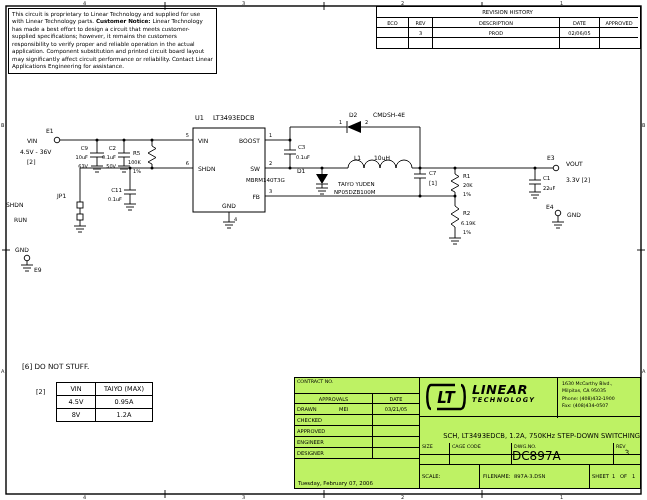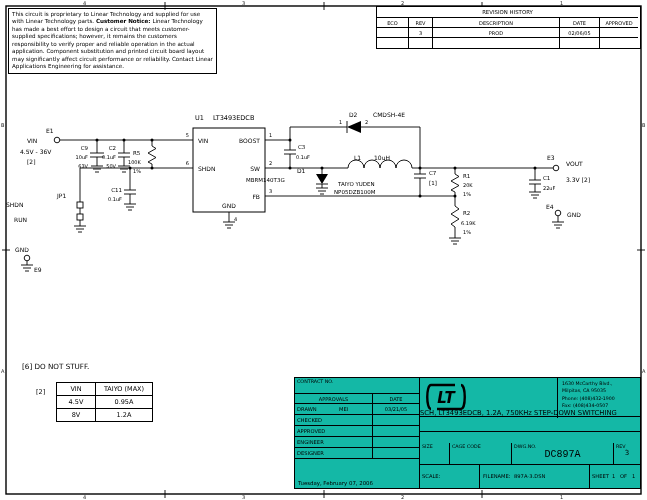--- a/index.html
+++ b/index.html
@@ -28,33 +28,33 @@
 
   .note-h{position:absolute;left:8px;top:346px;font-size:7.2px;}
   .note-1{position:absolute;left:22px;top:362px;font-size:7.2px;}
 
   .specref{position:absolute;left:36px;top:388px;font-size:6.5px;}
   .spectable{position:absolute;left:56px;top:382px;border-collapse:collapse;font-size:6.5px;}
   .spectable td{border:1px solid #000;text-align:center;height:12px;padding:0 2px;}
   .spectable td.c1{width:34px;} .spectable td.c2{width:52px;}
 
   .tb{position:absolute;left:294px;top:377px;width:347px;height:112px;border:1px solid #000;
-      box-sizing:border-box;background:#14b8a6;}
+      box-sizing:border-box;background:#bef264;}
   .tb .cell{position:absolute;border-right:1px solid #000;border-bottom:1px solid #000;
             box-sizing:border-box;font-size:5px;}
   .tb .lbl{position:absolute;left:2px;top:1px;font-size:4.8px;}
   .tb .ctr{display:flex;align-items:center;justify-content:center;}
   .tb .nb{border-bottom:none;} .tb .nrr{border-right:none;}
   .co-name1{font-size:13px;font-weight:bold;font-style:italic;letter-spacing:.5px;line-height:14px;}
   .co-name2{font-size:6.5px;font-weight:bold;font-style:italic;letter-spacing:1.4px;line-height:7px;}
   .addr{position:absolute;left:137px;top:0;height:100%;border-left:1px solid #000;
         padding:2px 0 0 4px;font-size:4.7px;line-height:1.55;width:78px;}
-  .ttl{position:absolute;left:125px;top:28px;width:220px;height:26px;border-bottom:1px solid #000;
-       text-align:left;font-size:6.8px;line-height:1.4;padding-top:3px;box-sizing:border-box;}
-  .dwgval{text-align:center;font-size:10px;margin-top:6px;font-family:Liberation Mono, monospace;}
+  .ttl{position:absolute;left:125px;top:51px;width:220px;height:26px;border-bottom:1px solid #000;
+       text-align:right;font-size:6.8px;line-height:1.4;padding-top:3px;box-sizing:border-box;}
+  .dwgval{text-align:left;font-size:12px;margin-top:6px;}
   .revval{text-align:center;font-size:7px;margin-top:6px;}
   .rowtxt{font-size:5.2px;line-height:11px;}
   .footer-date{position:absolute;left:3px;bottom:2px;font-size:5.4px;}
 </style>
 </head>
 <body>
 
 <div class="sheet">
 
   <svg class="circuit" width="647" height="500" viewBox="0 0 647 500">
@@ -335,20 +335,24 @@
     <div class="cell nb" style="left:0;top:81px;width:125px;height:29px;">
       <span class="footer-date">Tuesday, February 07, 2006</span>
     </div>
 
     <div class="cell nrr" style="left:125px;top:0;width:220px;height:39px;">
       <svg width="42" height="28" viewBox="0 0 42 28" style="position:absolute;left:5px;top:5px;">
         <path d="M6,26 C1,26 1,2 6,2 L30,2" fill="none" stroke="#000" stroke-width="2.4"></path>
         <path d="M36,2 C41,2 41,26 36,26 L12,26" fill="none" stroke="#000" stroke-width="2.4"></path>
         <text x="21" y="20" text-anchor="middle" style="font-size:15px;font-weight:bold;font-style:italic;">LT</text>
       </svg>
+      <div style="position:absolute;left:52px;top:5px;">
+        <div class="co-name1">LINEAR</div>
+        <div class="co-name2">TECHNOLOGY</div>
+      </div>
       <div class="addr">
         <div>1630 McCarthy Blvd.,</div>
         <div>Milpitas, CA 95035</div>
         <div>Phone: (408)432-1900</div>
         <div>Fax: (408)434-0507</div>
       </div>
     </div>
 
     <div class="ttl">
       <div>SCH, LT3493EDCB, 1.2A, 750KHz STEP-DOWN SWITCHING</div>

